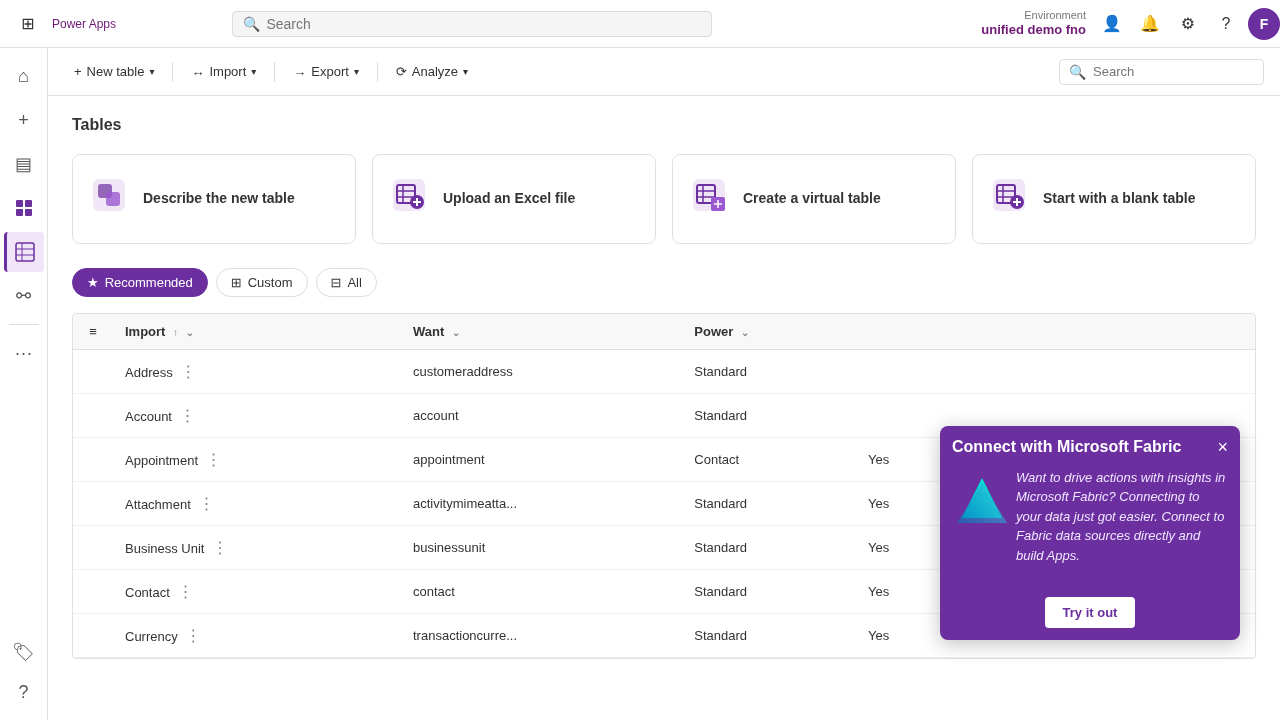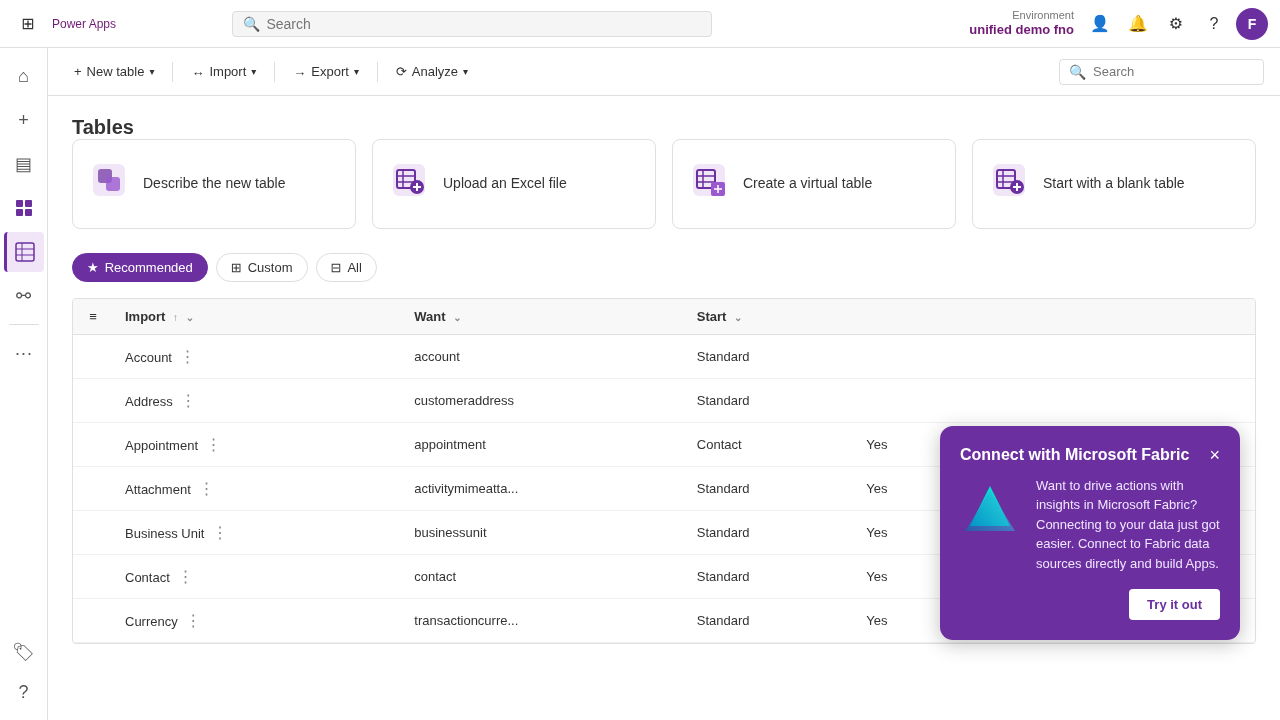--- a/index.html
+++ b/index.html
@@ -20,21 +20,21 @@
       flex: 1; max-width: 480px; margin: 0 12px;
       display: flex; align-items: center;
       background: #f5f5f5; border: 1px solid #ddd; border-radius: 4px;
       padding: 4px 10px; gap: 6px;
     }
     .topbar-search input {
       border: none; background: transparent; outline: none;
       font-size: 14px; width: 100%; color: #333;
     }
     .topbar-right {
-      margin-left: auto; display: flex; align-items: center; gap: 6px; padding-right: 12px;
+      margin-left: auto; display: flex; align-items: center; gap: 6px; 
     }
     .topbar-env { text-align: right; font-size: 12px; color: #555; line-height: 1.3; margin-right: 4px; }
     .topbar-env span { display: block; }
     .topbar-icon-btn {
       width: 32px; height: 32px; border-radius: 50%; border: none; background: transparent;
       cursor: pointer; display: flex; align-items: center; justify-content: center; color: #333; font-size: 16px;
     }
     .topbar-avatar {
       width: 32px; height: 32px; border-radius: 50%; background: #6b2fa0;
       color: #fff; display: flex; align-items: center; justify-content: center; font-size: 14px; font-weight: 600; cursor: pointer;
@@ -75,31 +75,31 @@
     .toolbar-sep { width: 1px; height: 20px; background: #ddd; margin: 0 4px; }
     .toolbar-search {
       margin-left: auto; display: flex; align-items: center; gap: 6px;
       border: 1px solid #ddd; border-radius: 4px; padding: 4px 10px; background: #fff;
     }
     .toolbar-search input { border: none; outline: none; font-size: 13px; width: 160px; }
 
     
     .content { flex: 1; overflow-y: auto; padding: 20px 24px; }
 
-    .page-title { font-size: 20px; font-weight: 600; color: #333; }
+    .page-title { font-size: 16px; font-weight: 600; color: #333; margin-bottom: 20px; }
 
     
     .cards-grid { display: grid; grid-template-columns: repeat(4, 1fr); gap: 16px; margin-bottom: 24px; }
     .card {
       border: 1px solid #e0e0e0; border-radius: 8px; padding: 20px 16px;
       background: #fff; cursor: pointer; display: flex; align-items: center; gap: 14px;
       transition: box-shadow 0.15s;
     }
     .card-icon { font-size: 32px; flex-shrink: 0; }
-    .card-label { font-size: 14px; font-weight: 400; color: #333; line-height: 1.4; }
+    .card-label { font-size: 14px; font-weight: 700; color: #333; line-height: 1.4; }
 
     
     .filter-tabs { display: flex; gap: 8px; margin-bottom: 16px; }
     .filter-tab {
       display: flex; align-items: center; gap: 6px; padding: 6px 14px;
       border: 1px solid #ddd; border-radius: 20px; cursor: pointer;
       font-size: 13px; font-weight: 500; background: #fff; color: #333;
     }
     .filter-tab.active { background: #6b2fa0; color: #fff; border-color: #6b2fa0; }
 
@@ -115,30 +115,30 @@
     tbody td { padding: 10px 12px; font-size: 13px; color: #333; }
     .row-menu-btn {
       background: none; border: none; cursor: pointer; color: #888; font-size: 16px; padding: 2px 4px;
     }
     .th-checkbox { width: 40px; text-align: center; }
     .td-checkbox { text-align: center; }
 
     
     .fabric-popup {
       position: fixed; bottom: 80px; right: 40px;
-      width: 300px; background: #6b2fa0; border-radius: 13px;
-      padding: 20px; color: #fff; z-index: 200; box-shadow: 0 4px 20px rgba(0,0,0,0.25);
+      width: 300px; background: #6b2fa0; border-radius: 8px;
+      padding: 12px; color: #fff; z-index: 200; box-shadow: 0 4px 20px rgba(0,0,0,0.25);
     }
     .fabric-popup-header { display: flex; justify-content: space-between; align-items: flex-start; margin-bottom: 12px; }
     .fabric-popup-title { font-size: 16px; font-weight: 600; }
     .fabric-close { background: none; border: none; color: #fff; cursor: pointer; font-size: 18px; line-height: 1; }
-    .fabric-popup-body { display: flex; gap: 16px; align-items: flex-start; }
+    .fabric-popup-body { display: flex; gap: 4px; align-items: flex-start; font-style: italic; }
     .fabric-logo { flex-shrink: 0; }
     .fabric-text { font-size: 13px; line-height: 1.5; color: #f0e6ff; }
-    .fabric-actions { display: flex; justify-content: flex-end; margin-top: 16px; }
+    .fabric-actions { display: flex; justify-content: center; margin-top: 32px; }
     .fabric-try-btn {
       background: #fff; color: #6b2fa0; border: none; border-radius: 4px;
       padding: 8px 18px; font-size: 13px; font-weight: 600; cursor: pointer;
     }
 
     
     .fabric-logo-img {
       width: 60px; height: 60px;
     }
   </style>
@@ -318,48 +318,48 @@
             <th>
               <span>Import</span>
               <span class="sort-icon">↑</span>
               <span class="sort-icon">⌄</span>
             </th>
             <th>
               <span>Want</span>
               <span class="sort-icon">⌄</span>
             </th>
             <th>
-              <span>Start</span>
+              <span>Power</span>
               <span class="sort-icon">⌄</span>
             </th>
             <th></th>
             <th></th>
             <th></th>
           </tr>
         </thead>
         <tbody id="table-body">
         <tr>
       <td class="td-checkbox"></td>
       <td>
+        Address
+        <button class="row-menu-btn">⋮</button>
+      </td>
+      <td>customeraddress</td>
+      <td>Standard</td>
+      <td></td>
+      <td></td>
+      <td></td>
+    </tr>
+            <tr>
+      <td class="td-checkbox"></td>
+      <td>
         Account
         <button class="row-menu-btn">⋮</button>
       </td>
       <td>account</td>
-      <td>Standard</td>
-      <td></td>
-      <td></td>
-      <td></td>
-    </tr>
-            <tr>
-      <td class="td-checkbox"></td>
-      <td>
-        Address
-        <button class="row-menu-btn">⋮</button>
-      </td>
-      <td>customeraddress</td>
       <td>Standard</td>
       <td></td>
       <td></td>
       <td></td>
     </tr>
             <tr>
       <td class="td-checkbox"></td>
       <td>
         Appointment
         <button class="row-menu-btn">⋮</button>

